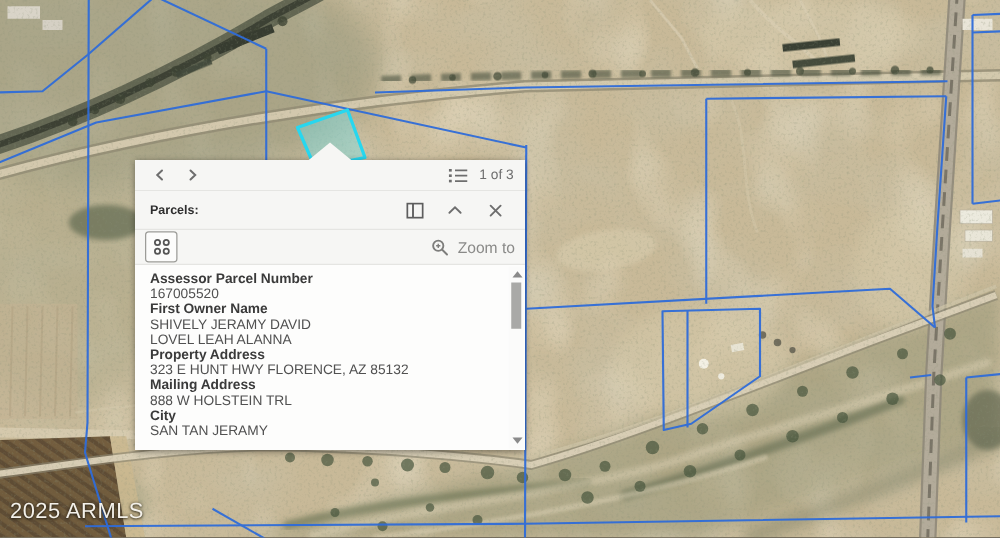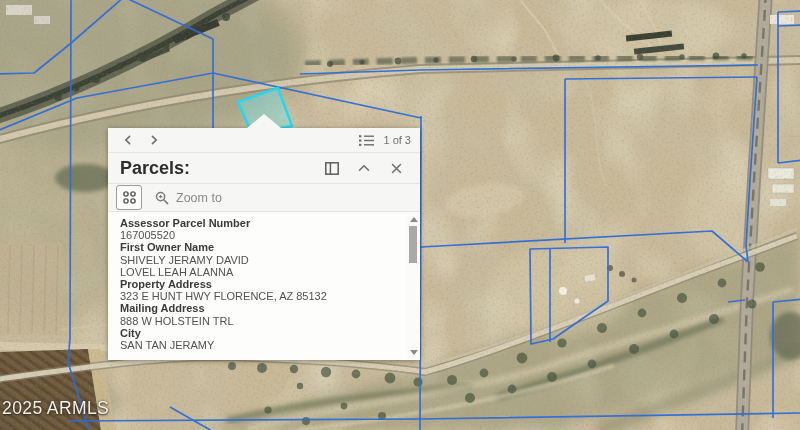--- a/index.html
+++ b/index.html
@@ -4,45 +4,45 @@
 <style>
   html,body{margin:0;padding:0;background:#222;}
   #stage{
     position:relative;width:800px;height:430px;overflow:hidden;
     font-family:"Liberation Sans",sans-serif;
     background:#c7b897;
   }
   #mapsvg{position:absolute;left:0;top:0;}
   
   .watermark{
-    position:absolute;left:2px;top:398px;
+    position:absolute;left:8px;top:398px;
     font-size:17.5px;letter-spacing:.4px;color:#f4f1ea;
     text-shadow:0 1px 2px rgba(35,30,20,.85),0 0 3px rgba(35,30,20,.6);
     user-select:none;
   }
   
   .popup{
     position:absolute;left:108px;top:128px;width:312px;height:232px;
     background:#fdfdfc;border-radius:2px;
     box-shadow:0 1px 5px rgba(0,0,0,.38);
     display:flex;flex-direction:column;
     color:#323232;font-size:11px;
   }
   .pointer{
     position:absolute;left:139px;top:-14px;width:0;height:0;
     border-left:17px solid transparent;border-right:17px solid transparent;
     border-bottom:14px solid #f6f6f4;
   }
-  .p-row{background:#f6f6f4;border-bottom:1px solid #e5e5e2;display:flex;align-items:center;flex:none;}
+  .p-row{background:#f6f6f4;border-bottom:1px solid #e5e5e2;display:flex;align-items:center;flex:none;justify-content:space-between;}
   .p-nav{height:24px;padding:0 9px;}
   .p-nav .spacer{flex:1;}
   .navbtn{width:22px;height:18px;display:flex;align-items:center;justify-content:center;cursor:pointer;}
   .pagination{color:#6e6e6e;font-size:11px;margin-left:6px;white-space:nowrap;}
   .p-title{height:30px;padding:0 12px;}
-  .p-title .t{font-size:18px;font-weight:bold;color:#2e2e2e;flex:1;}
+  .p-title .t{font-size:10px;font-weight:bold;color:#2e2e2e;flex:1;}
   .tbtn{width:24px;height:22px;display:flex;align-items:center;justify-content:center;cursor:pointer;margin-left:8px;}
   .p-actions{height:27px;padding:0 8px;}
   .gridbtn{width:24px;height:23px;border:1px solid #9c9c98;border-radius:3px;background:#fcfcfb;
     display:flex;align-items:center;justify-content:center;cursor:pointer;}
   .zoomto{display:flex;align-items:center;margin-left:13px;cursor:pointer;color:#8a8a88;font-size:12.5px;}
   .zoomto svg{margin-right:7px;}
   .p-content{position:relative;flex:1;background:#fdfdfc;overflow:hidden;padding:5px 22px 8px 12px;line-height:12.2px;}
   .fl{font-weight:bold;color:#3a3a3a;}
   .fv{color:#515151;}
   

